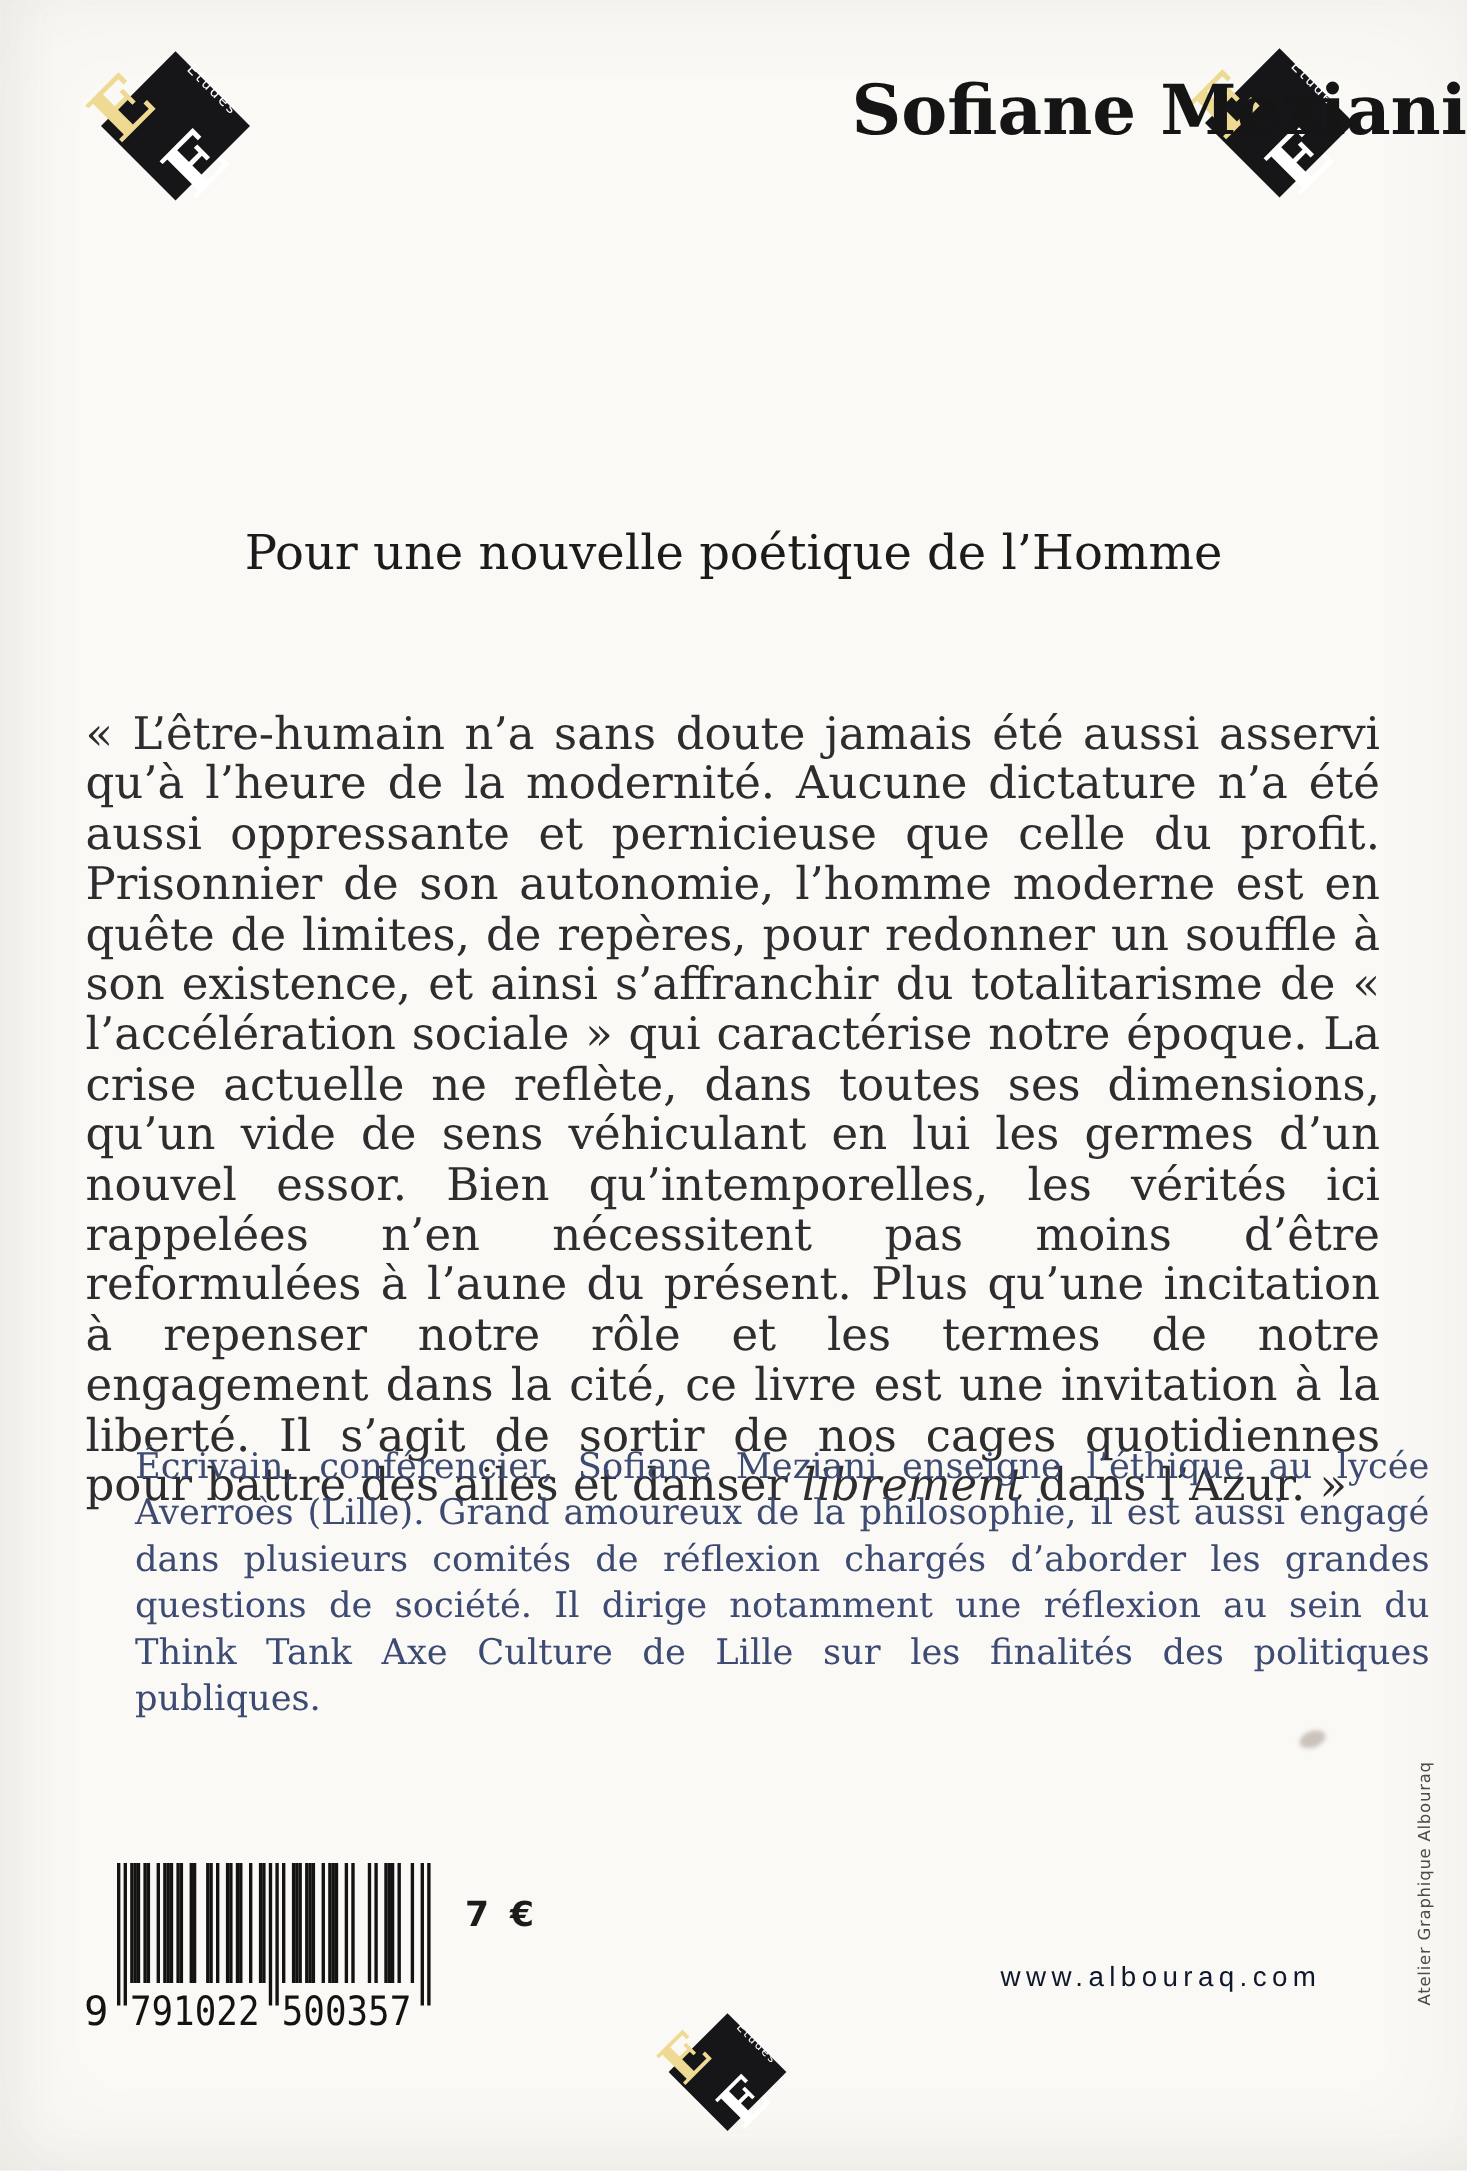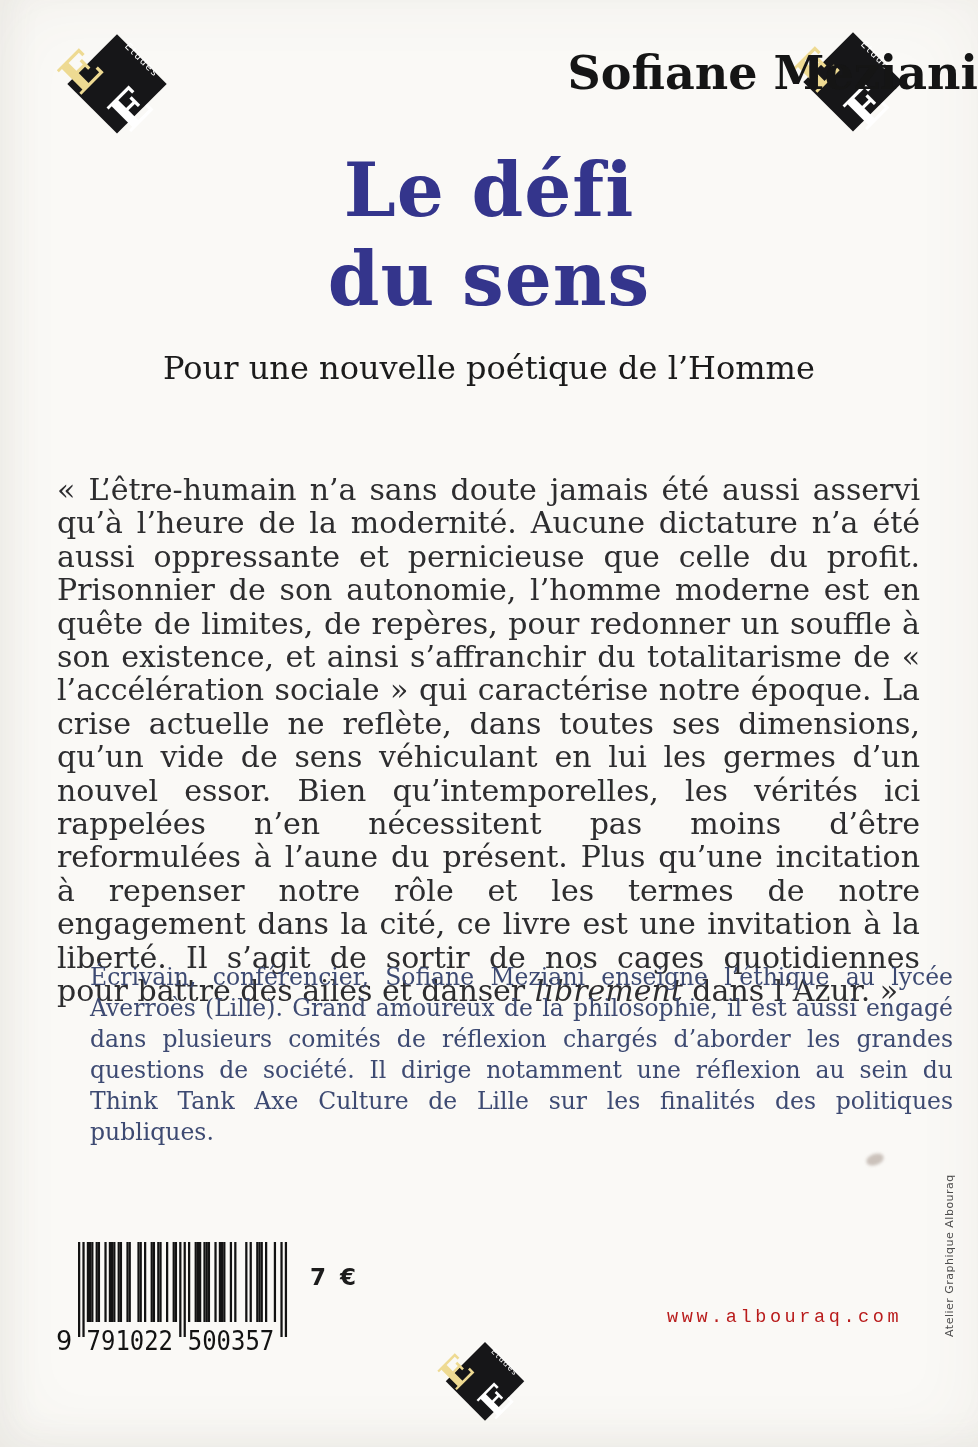--- a/index.html
+++ b/index.html
@@ -37,22 +37,22 @@
   .barcode-svg { position:absolute; left:52px; top:1238px; }
   .barcode-svg rect.bar { fill:#131313; }
   .bc-digits { font-family:"DejaVu Sans Mono", monospace; font-size:27px; fill:#131313; }
   .price {
     position:absolute; left:310px; top:1264px;
     font-family:"DejaVu Sans", sans-serif; font-size:23px; font-weight:bold;
     letter-spacing:3px; color:#1c1c1c;
   }
   .website {
     position:absolute; top:1307px; left:667px;
-    font-family:Liberation Mono, monospace; font-size:18.5px;
-    letter-spacing:3.6px; color:#b91c1c;
+    font-family:Liberation Sans, sans-serif; font-size:18.5px;
+    letter-spacing:3.6px; color:#0f172a;
   }
   .credit {
     position:absolute; right:22px; top:1143px; height:194px;
     writing-mode:vertical-rl; transform:rotate(180deg);
     font-family:"DejaVu Sans", sans-serif; font-size:11px; letter-spacing:.5px;
     color:#4c4c4c; display:flex; align-items:center;
   }
   .logo { position:absolute; overflow:visible; }
   .logo-tl { left:55px; top:24px; width:124px; height:124px; }
   .logo-tr { left:791px; top:22px; width:124px; height:124px; }
@@ -88,24 +88,20 @@
         <rect class="logo-diamond" x="26" y="24" width="68" height="68"></rect>
       </g>
     <text class="logo-e gold" transform="translate(24 70) rotate(-45)">E</text>
     <text class="logo-e white" transform="translate(72 106) rotate(-45)">E</text>
     <path id="arc-tr" d="M 67 22 L 103 58" fill="none"></path>
     <text class="logo-arc"><textPath href="#arc-tr">Etudes</textPath></text>
   </svg>
 
   <div class="author">Sofiane Meziani</div>
 
-  <div class="title">
-    <div>Le défi</div>
-    <div>du sens</div>
-  </div>
 
   <div class="subtitle">Pour une nouvelle poétique de l’Homme</div>
 
   <p class="quote"><span>« L’être-humain n’a sans doute jamais été aussi asservi qu’à l’heure de la modernité. Aucune dictature n’a été aussi oppressante et pernicieuse que celle du profit. Prisonnier de son autonomie, l’homme moderne est en quête de limites, de repères, pour redonner un souffle à son existence, et ainsi s’affranchir du totalitarisme de « l’accélération sociale » qui caractérise notre époque. La crise actuelle ne reflète, dans toutes ses dimensions, qu’un vide de sens véhiculant en lui les germes d’un nouvel essor. Bien qu’intemporelles, les vérités ici rappelées n’en nécessitent pas moins d’être reformulées à l’aune du présent. Plus qu’une incitation à repenser notre rôle et les termes de notre engagement dans la cité, ce livre est une invitation à la liberté. Il s’agit de sortir de nos cages quotidiennes pour battre des ailes et danser </span><em>librement</em><span> dans l’Azur. »</span></p>
 
   <p class="bio">Écrivain, conférencier, Sofiane Meziani enseigne l’éthique au lycée Averroès (Lille). Grand amoureux de la philosophie, il est aussi engagé dans plusieurs comités de réflexion chargés d’aborder les grandes questions de société. Il dirige notamment une réflexion au sein du Think Tank Axe Culture de Lille sur les finalités des politiques publiques.</p>
 
   <div class="smudge"></div>
 
   <svg class="barcode-svg" id="barcode" width="240" height="120">

